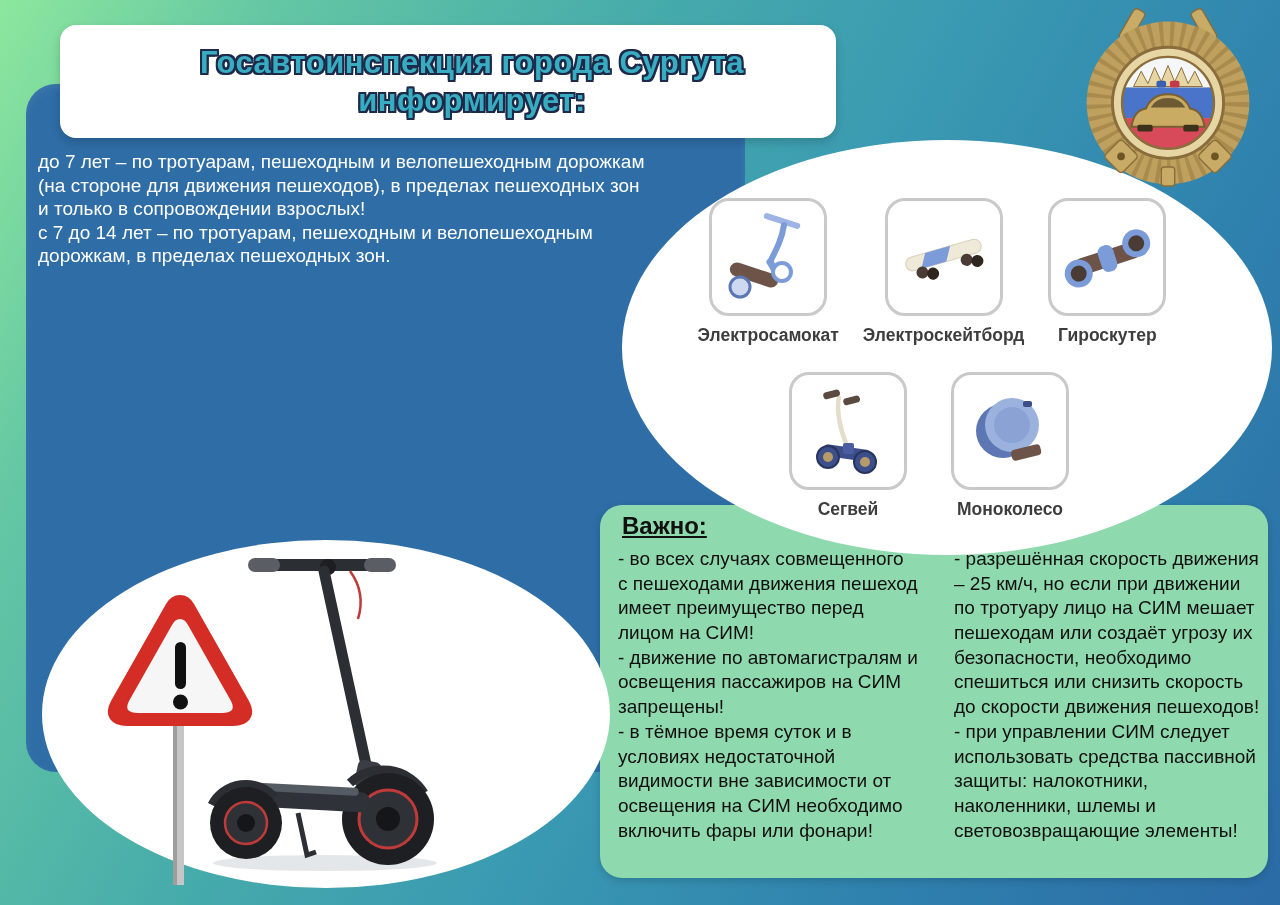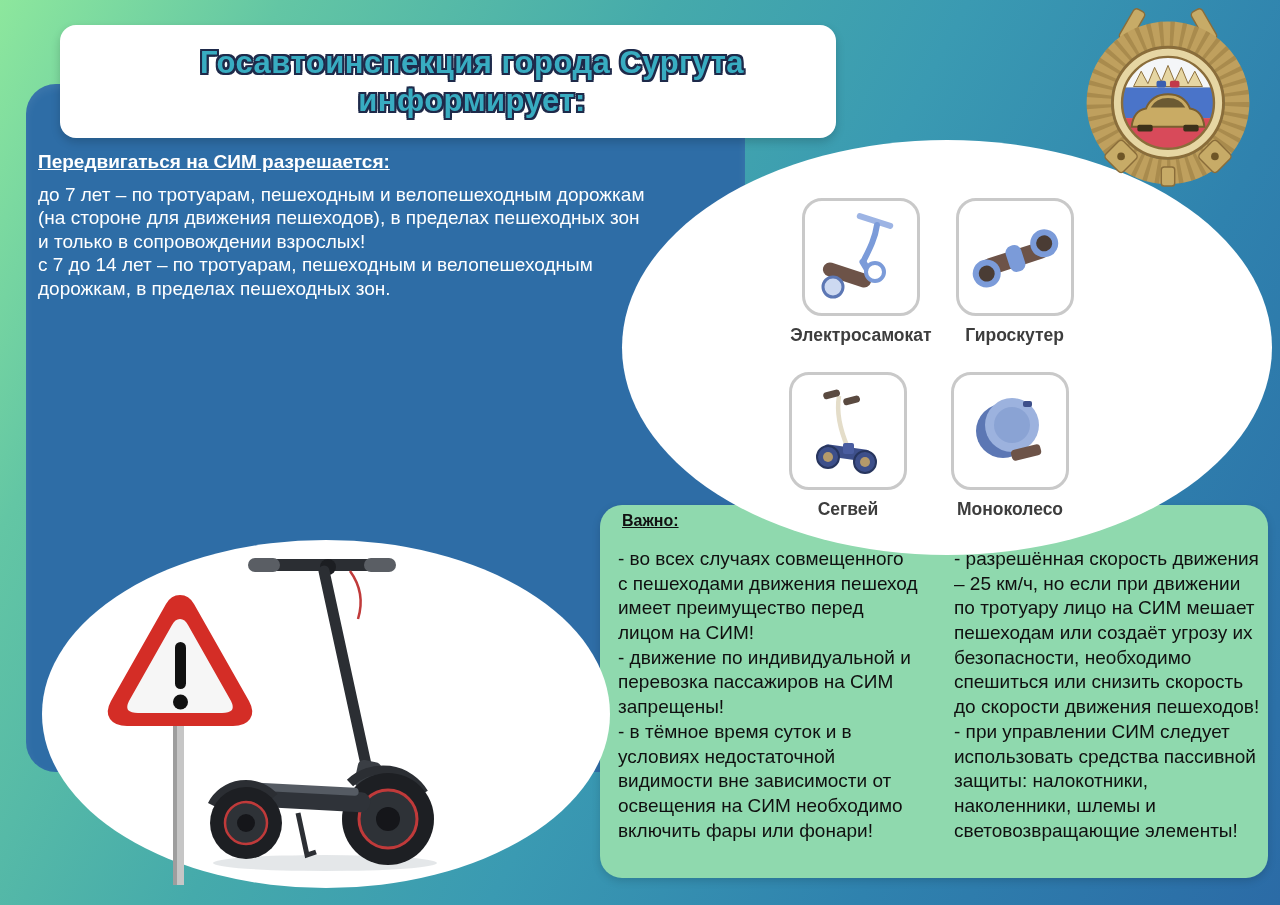--- a/index.html
+++ b/index.html
@@ -31,21 +31,21 @@
   .device-row{display:flex;justify-content:center;align-items:flex-start;}
   .row1{margin-top:58px;gap:24px;padding-right:30px;}
   .row2{margin-top:26px;gap:44px;padding-right:36px;text-align:center;}
   .device{display:flex;flex-direction:column;align-items:center;}
   .device-card{width:118px;height:118px;background:#fff;border:3px solid #c9c9c9;border-radius:20px;
     box-sizing:border-box;display:flex;align-items:center;justify-content:center;}
   .device-label{margin-top:9px;font-size:17.5px;font-weight:bold;color:#3d3d3d;white-space:nowrap;}
   
   .green-panel{left:600px;top:505px;width:668px;height:373px;background:#8fd9ae;border-radius:22px;z-index:1;
     box-shadow:0 3px 8px rgba(0,0,0,.15);}
-  .important-heading{left:622px;top:512px;z-index:1;font-size:16px;font-weight:bold;text-decoration:underline;color:#101010;}
+  .important-heading{left:622px;top:512px;z-index:1;font-size:24px;font-weight:bold;text-decoration:underline;color:#101010;}
   .important-cols{left:618px;top:547px;width:644px;display:flex;gap:36px;z-index:1;color:#101010;}
   .important-col p{margin:0;font-size:19px;line-height:1.3;}
   .col-l{width:300px;}
   .col-r{width:308px;}
   
   .emblem{left:1072px;top:8px;width:192px;height:180px;z-index:3;}
   .warning-sign{left:100px;top:585px;width:160px;height:300px;z-index:3;}
   .scooter-photo{left:200px;top:545px;width:260px;height:330px;z-index:3;}
 </style>
 </head>
@@ -103,39 +103,53 @@
       <rect x="102" y="76" width="10" height="7" rx="2" fill="#c23a4a"></rect>
 
       <path d="M62 124 q2 -17 15 -19 q6 -15 23 -15 q17 0 23 15 q13 2 15 19 z" fill="#c9ab64" stroke="#7a5f30" stroke-width="2"></path>
       <path d="M82 104 q5 -10 18 -10 q13 0 18 10 z" fill="#6b5a33"></path>
       <rect x="68" y="122" width="16" height="7" rx="2" fill="#3c311a"></rect>
       <rect x="116" y="122" width="16" height="7" rx="2" fill="#3c311a"></rect>
     </svg>
   </div>
 
   <div class="abs blue-text">
-    <p class="rules-heading">Передвигаться на СИМ разрешается:</p>
     <p>до 7 лет – по тротуарам, пешеходным и велопешеходным дорожкам (на стороне для движения пешеходов), в пределах пешеходных зон и только в сопровождении взрослых!</p>
     <p>с 7 до 14 лет – по тротуарам, пешеходным и велопешеходным дорожкам, в пределах пешеходных зон.</p>
   </div>
 
   <div class="abs device-grid">
     <div class="device-row row1">
       <div class="device">
         <div class="device-card">
           <svg width="90" height="90" viewBox="0 0 90 90">
             <rect x="40" y="6" width="38" height="6" rx="3" fill="#9db4e4" transform="rotate(18 59 9)"></rect>
             <path d="M61 13 C59 27 53 38 47 50" stroke="#7b9bd9" stroke-width="6" fill="none" stroke-linecap="round"></path>
             <path d="M47 50 L53 60" stroke="#7b9bd9" stroke-width="7" stroke-linecap="round"></path>
             <rect x="6" y="56" width="50" height="14" rx="7" fill="#6d5348" transform="rotate(18 31 63)"></rect>
             <circle cx="17" cy="75" r="10" fill="#cdd9f1" stroke="#5c77b4" stroke-width="3"></circle>
             <circle cx="59" cy="60" r="9" fill="#ffffff" stroke="#7b9bd9" stroke-width="4"></circle>
           </svg>
         </div>
         <div class="device-label">Электросамокат</div>
+      </div>
+      <div class="device">
+        <div class="device-card">
+          <svg width="90" height="90" viewBox="0 0 90 90">
+            <g transform="rotate(-16 45 45)">
+              <rect x="6" y="36" width="78" height="14" rx="7" fill="#efe9d8" stroke="#d8d0bc" stroke-width="1"></rect>
+              <polygon points="28,36 54,36 46,50 20,50" fill="#7b9bd9"></polygon>
+              <circle cx="20" cy="54" r="6" fill="#4a3c34"></circle>
+              <circle cx="30" cy="58" r="6" fill="#2f2620"></circle>
+              <circle cx="66" cy="54" r="6" fill="#4a3c34"></circle>
+              <circle cx="76" cy="58" r="6" fill="#2f2620"></circle>
+            </g>
+          </svg>
+        </div>
+        <div class="device-label">Электроскейтборд</div>
       </div>
       <div class="device">
         <div class="device-card">
           <svg width="90" height="90" viewBox="0 0 90 90">
             <g transform="rotate(-18 45 45)">
               <rect x="10" y="38" width="70" height="17" rx="8.5" fill="#6d5348"></rect>
               <rect x="37" y="33" width="16" height="27" rx="7" fill="#7b9bd9"></rect>
               <circle cx="13" cy="52" r="14" fill="#7b9bd9"></circle>
               <circle cx="13" cy="52" r="8" fill="#4a3c34"></circle>
               <circle cx="77" cy="41" r="14" fill="#7b9bd9"></circle>
@@ -175,21 +189,21 @@
         </div>
         <div class="device-label">Моноколесо</div>
       </div>
     </div>
   </div>
 
   <div class="abs important-heading">Важно:</div>
   <div class="abs important-cols">
     <div class="important-col col-l">
       <p>- во всех случаях совмещенного с пешеходами движения пешеход имеет преимущество перед лицом на СИМ!</p>
-      <p>- движение по индивидуальной и перевозка пассажиров на СИМ запрещены!</p>
+      <p>- движение по автомагистралям и освещения пассажиров на СИМ запрещены!</p>
       <p>- в тёмное время суток и в условиях недостаточной видимости вне зависимости от освещения на СИМ необходимо включить фары или фонари!</p>
     </div>
     <div class="important-col col-r">
       <p>- разрешённая скорость движения – 25 км/ч, но если при движении по тротуару лицо на СИМ мешает пешеходам или создаёт угрозу их безопасности, необходимо спешиться или снизить скорость до скорости движения пешеходов!</p>
       <p>- при управлении СИМ следует использовать средства пассивной защиты: налокотники, наколенники, шлемы и световозвращающие элементы!</p>
     </div>
   </div>
 
   <div class="abs warning-sign">
     <svg width="160" height="300" viewBox="0 0 160 300">

